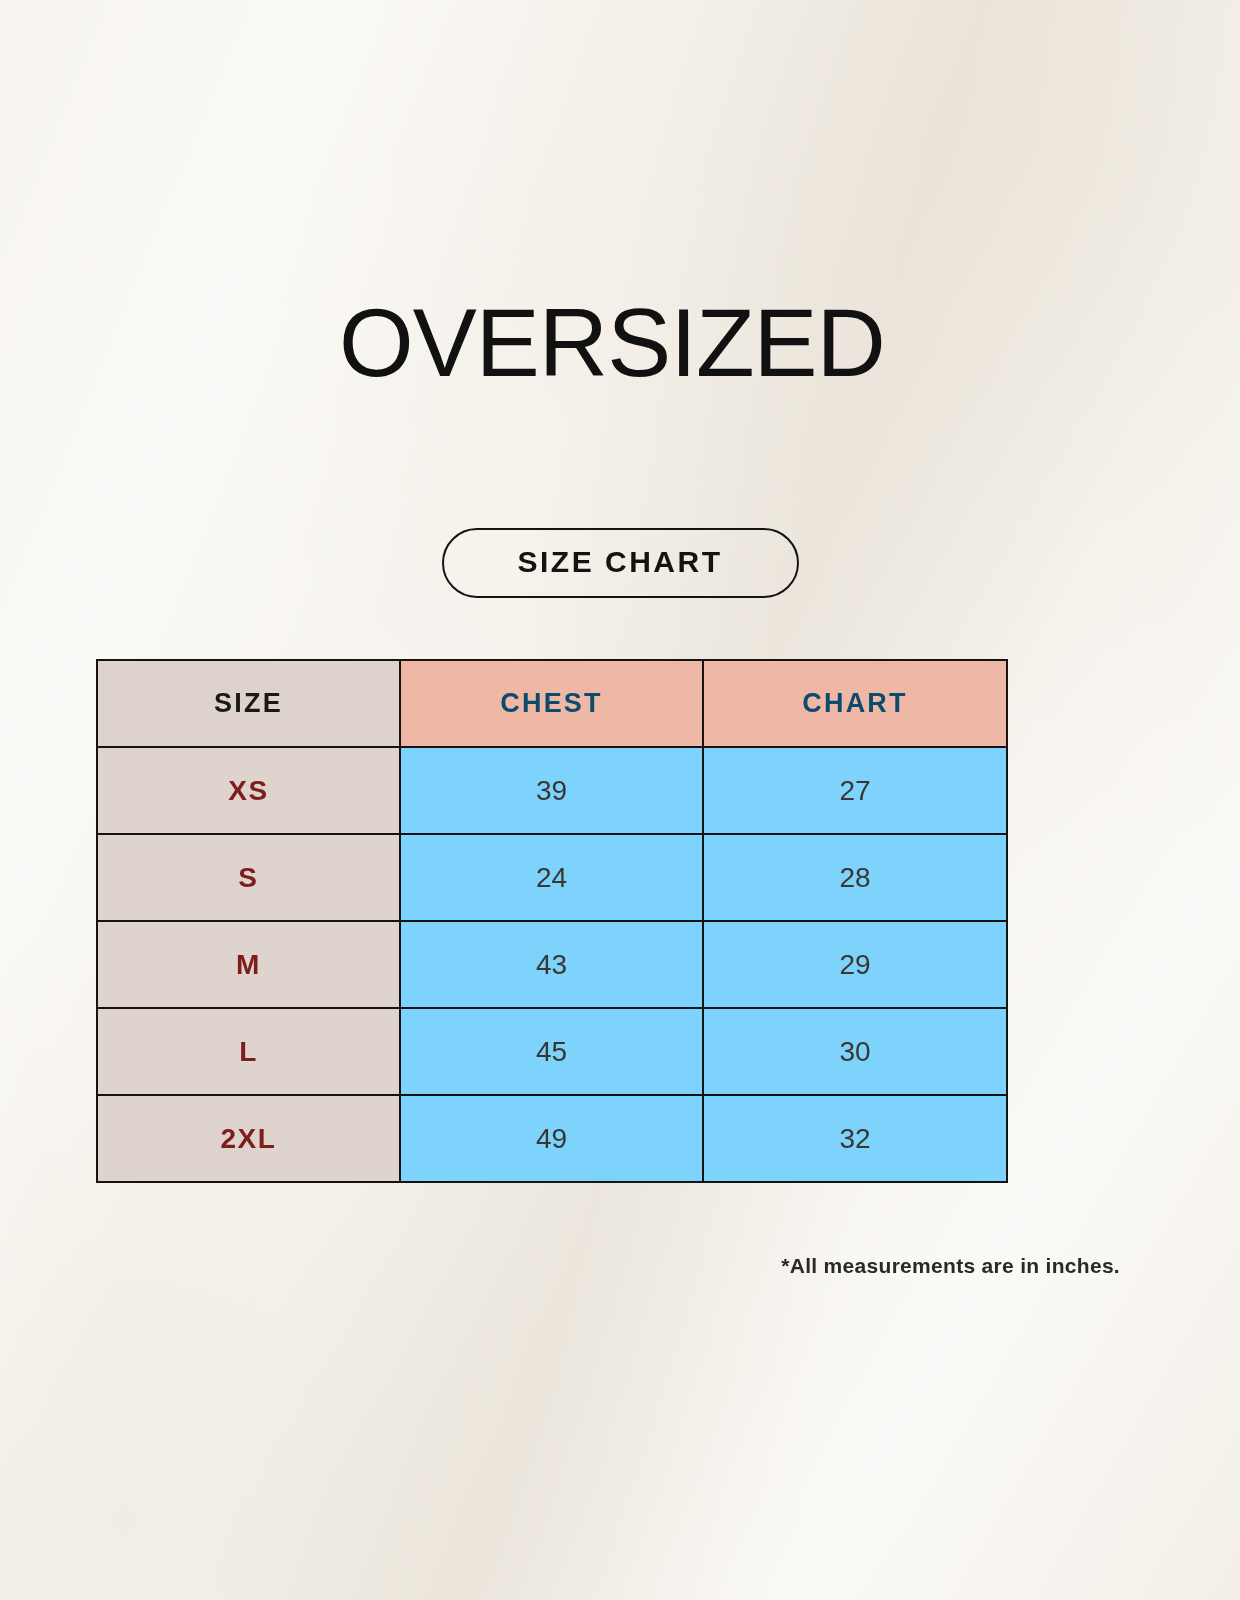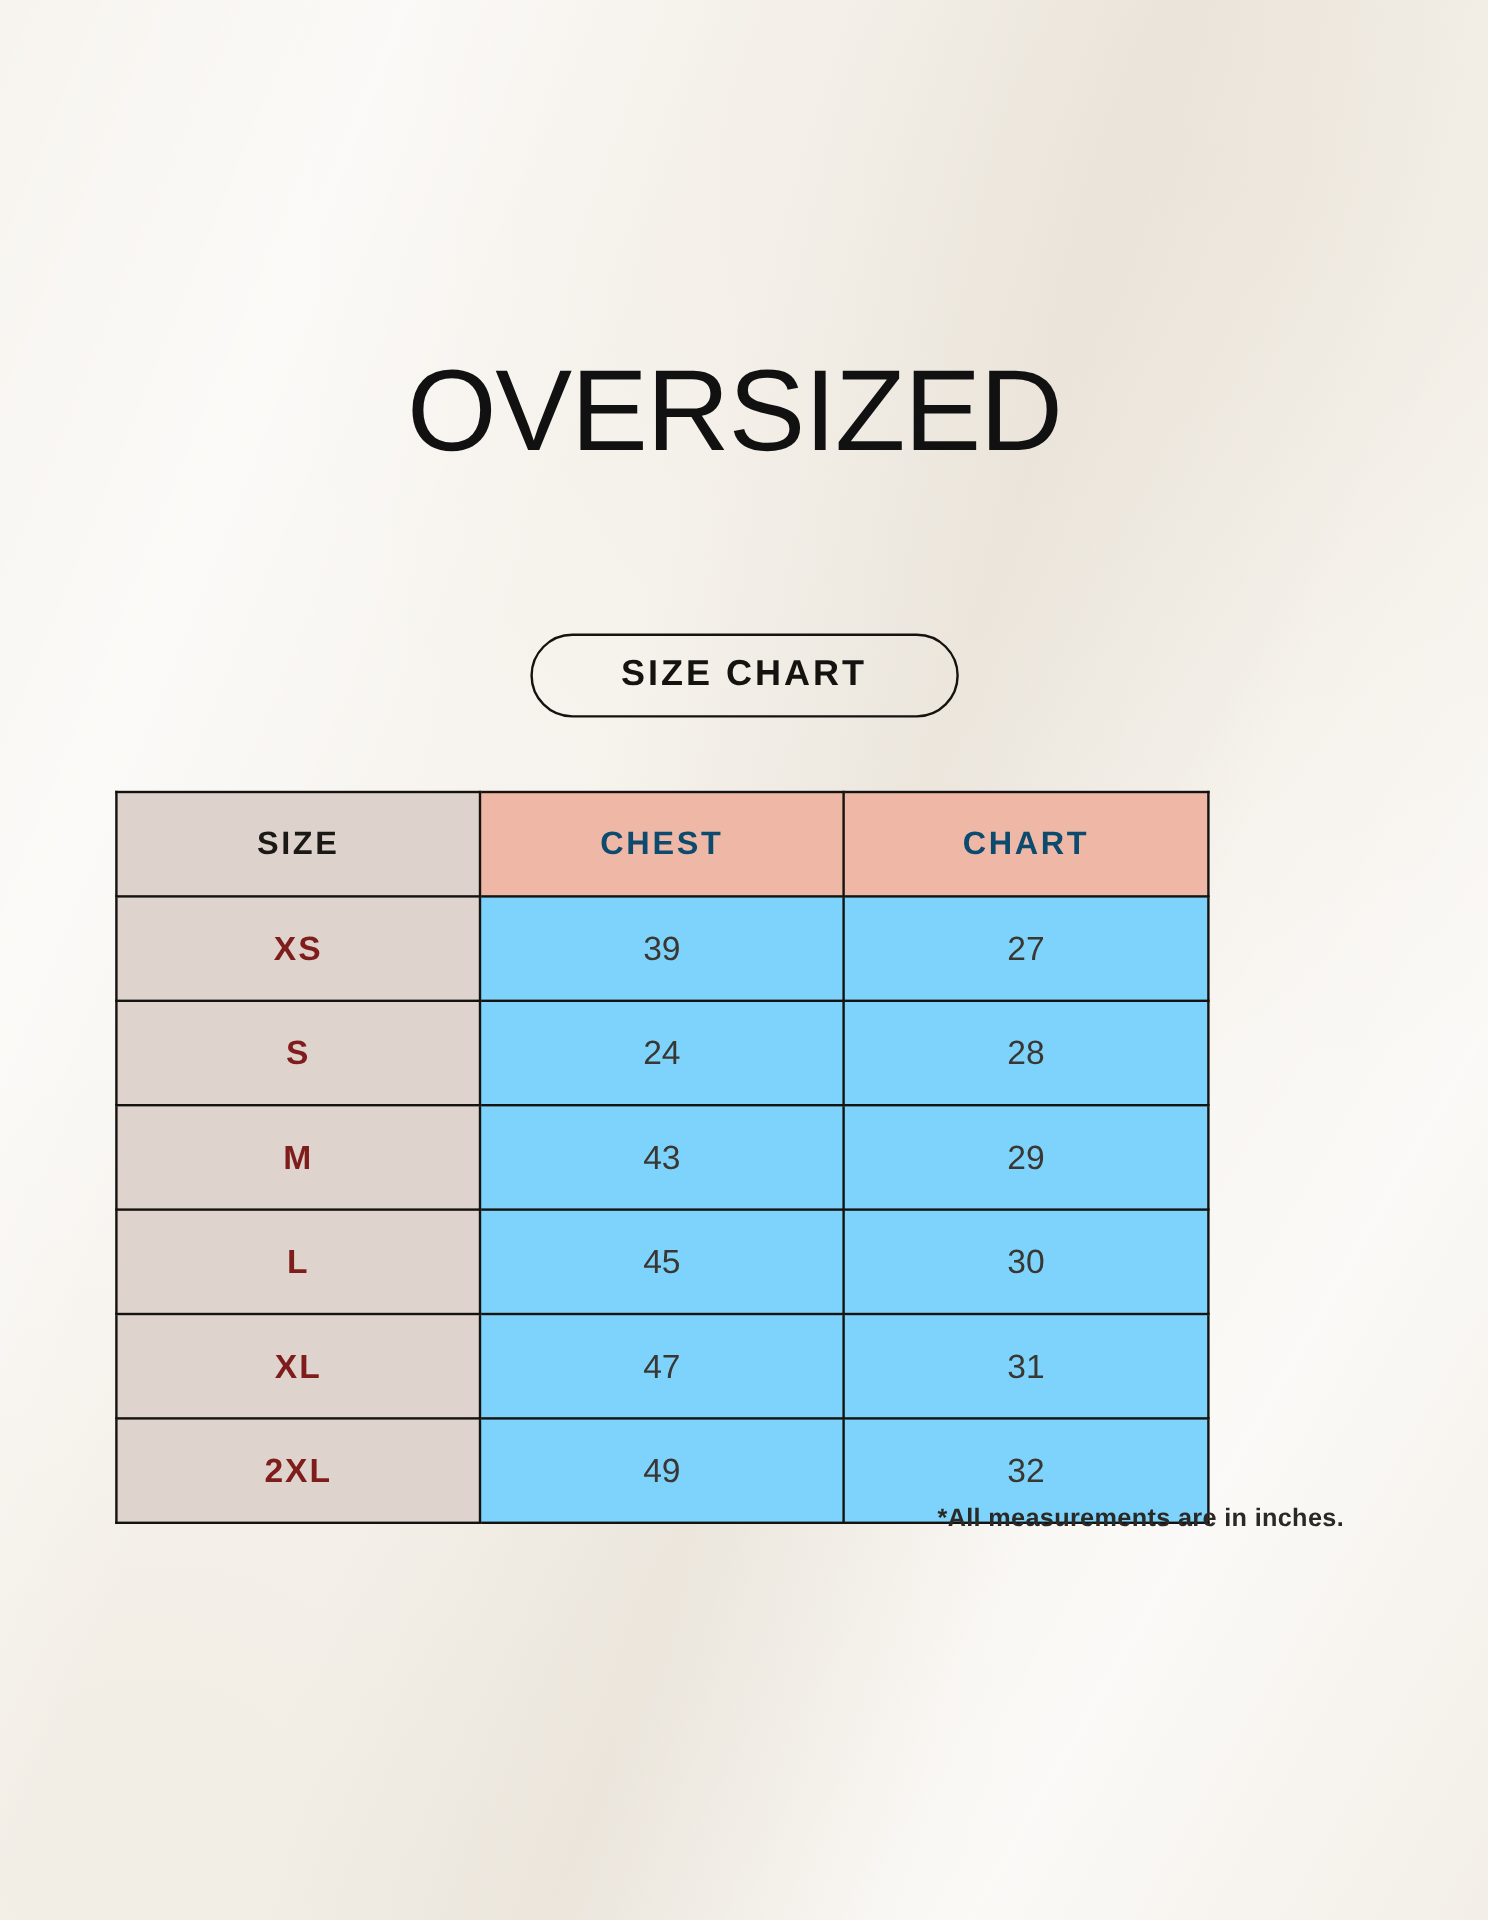--- a/index.html
+++ b/index.html
@@ -185,25 +185,20 @@
           <td class="cell-size">M</td>
           <td class="cell-value">43</td>
           <td class="cell-value">29</td>
         </tr>
         <tr>
           <td class="cell-size">L</td>
           <td class="cell-value">45</td>
           <td class="cell-value">30</td>
         </tr>
         <tr>
-          <td class="cell-size">XL</td>
-          <td class="cell-value">47</td>
-          <td class="cell-value">31</td>
-        </tr>
-        <tr>
           <td class="cell-size">2XL</td>
           <td class="cell-value">49</td>
           <td class="cell-value">32</td>
         </tr>
       </tbody>
     </table>
   </div>
 
   <div class="footnote">*All measurements are in inches.</div>
 

